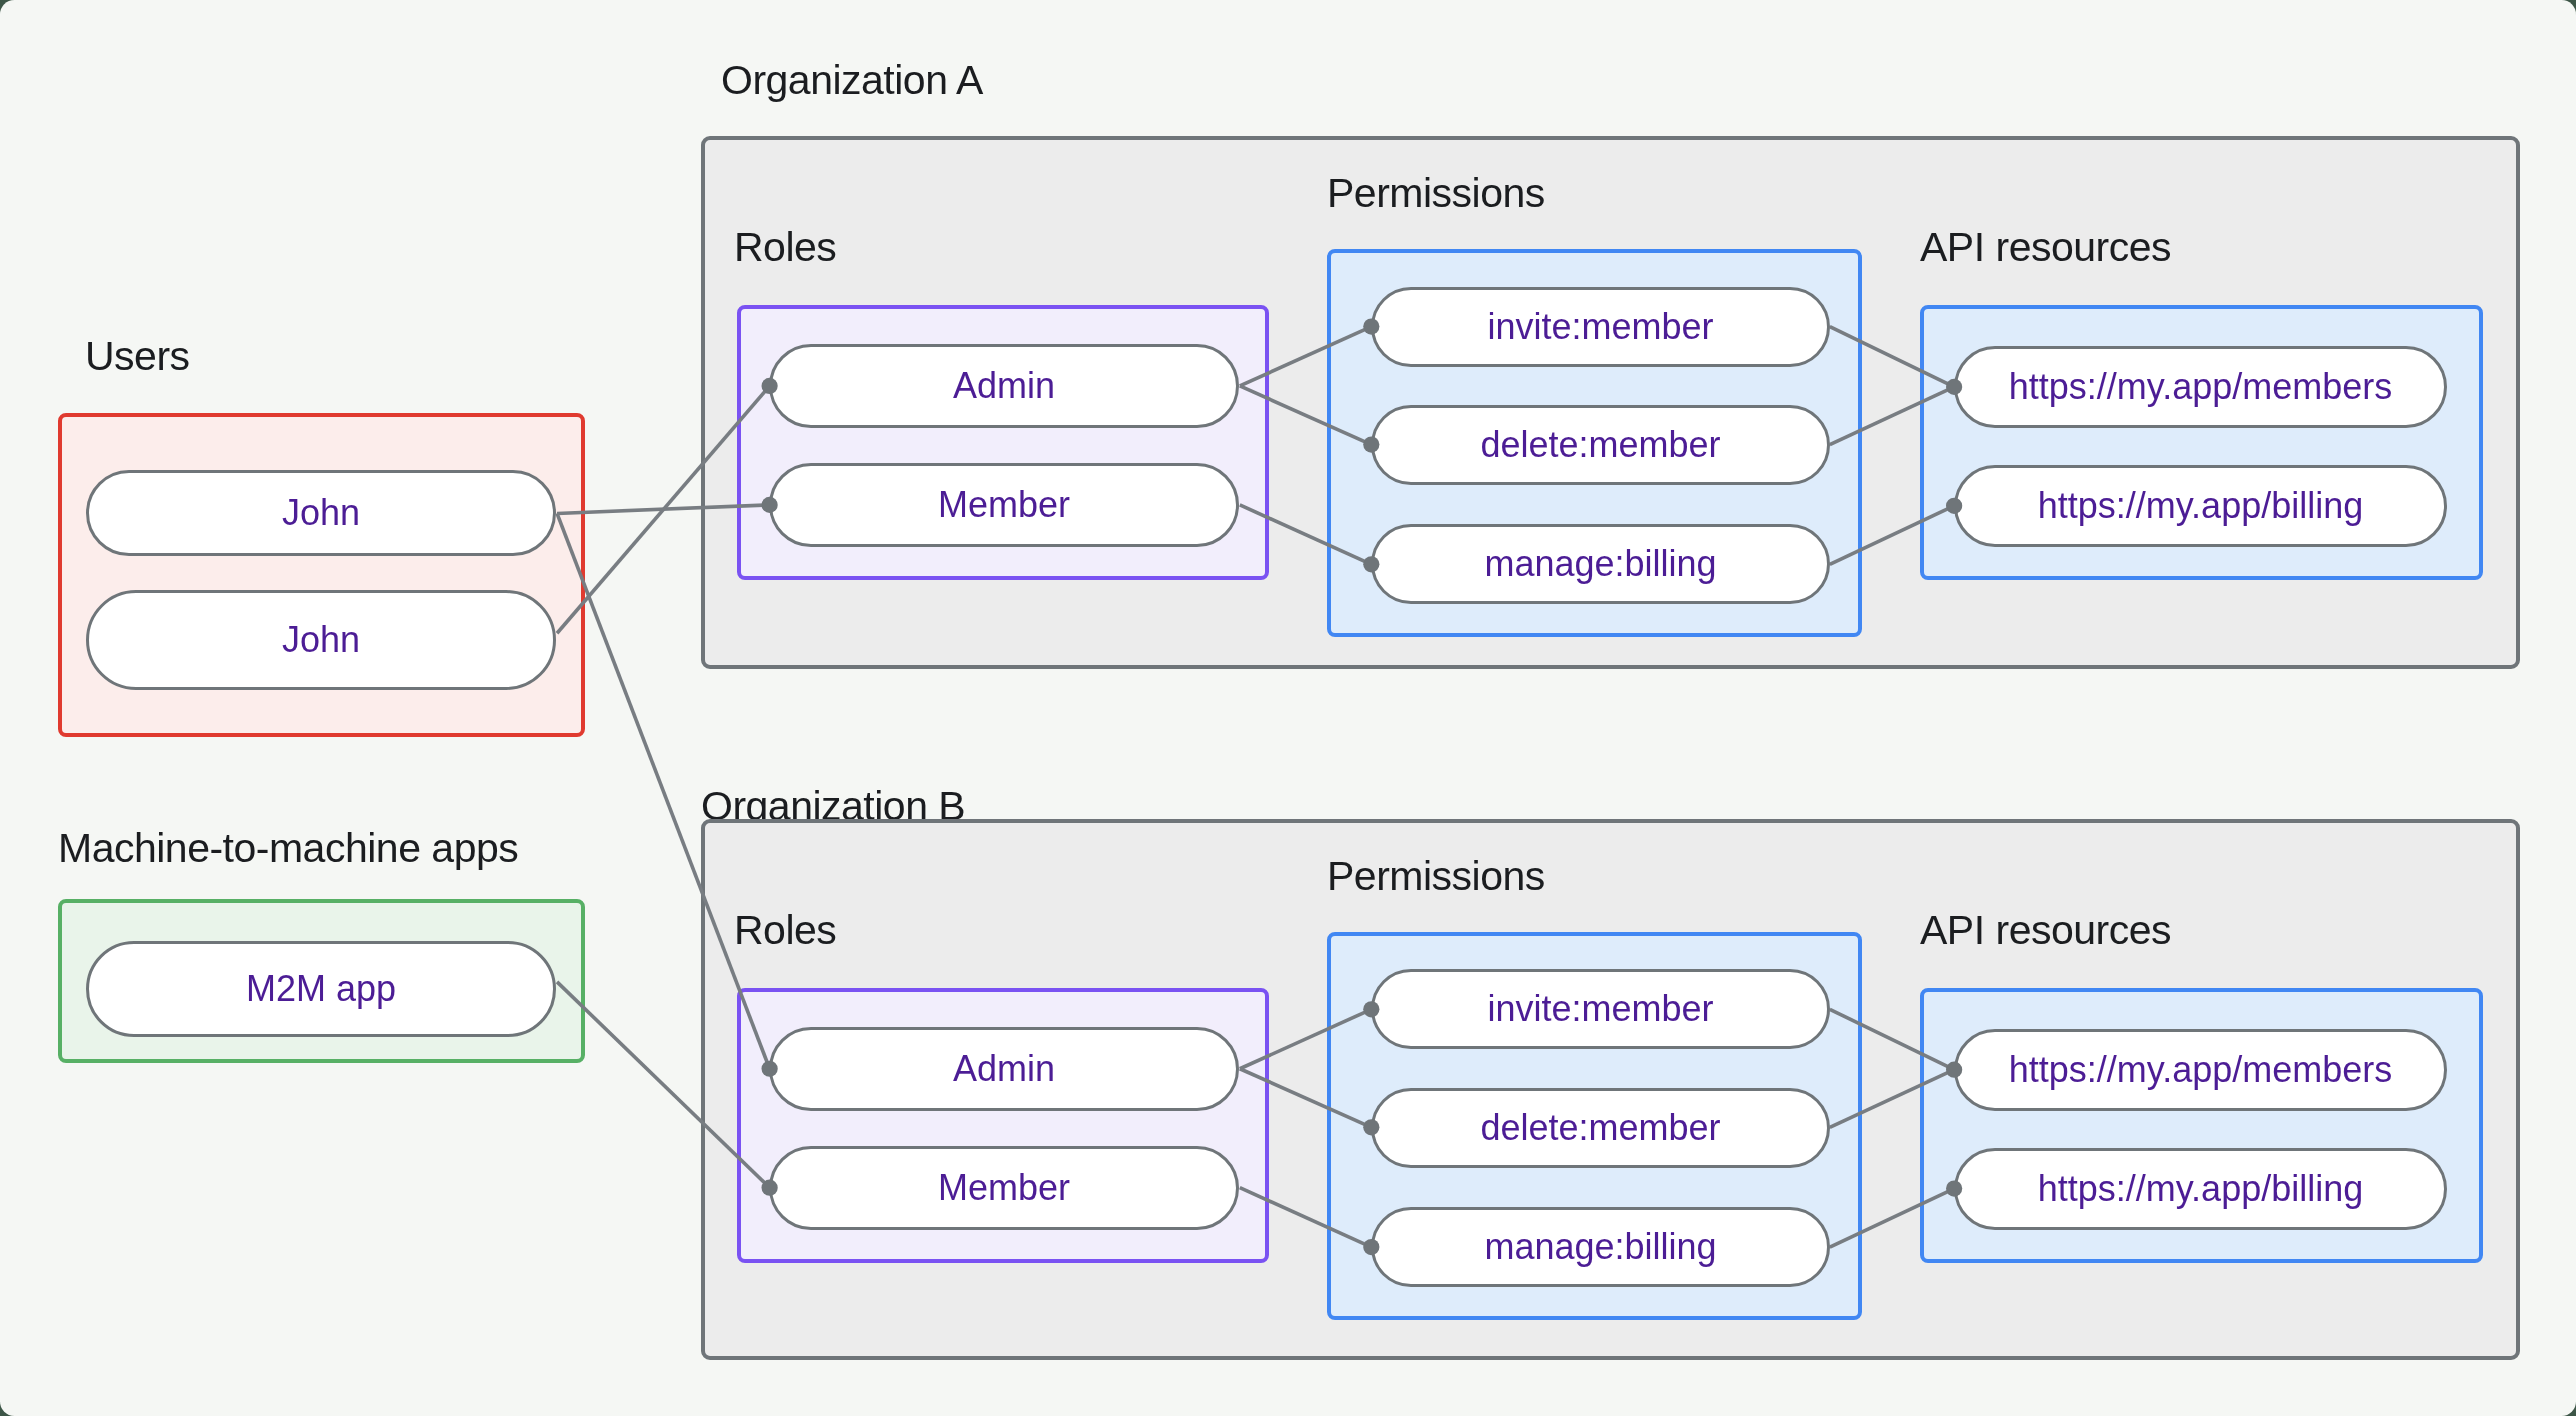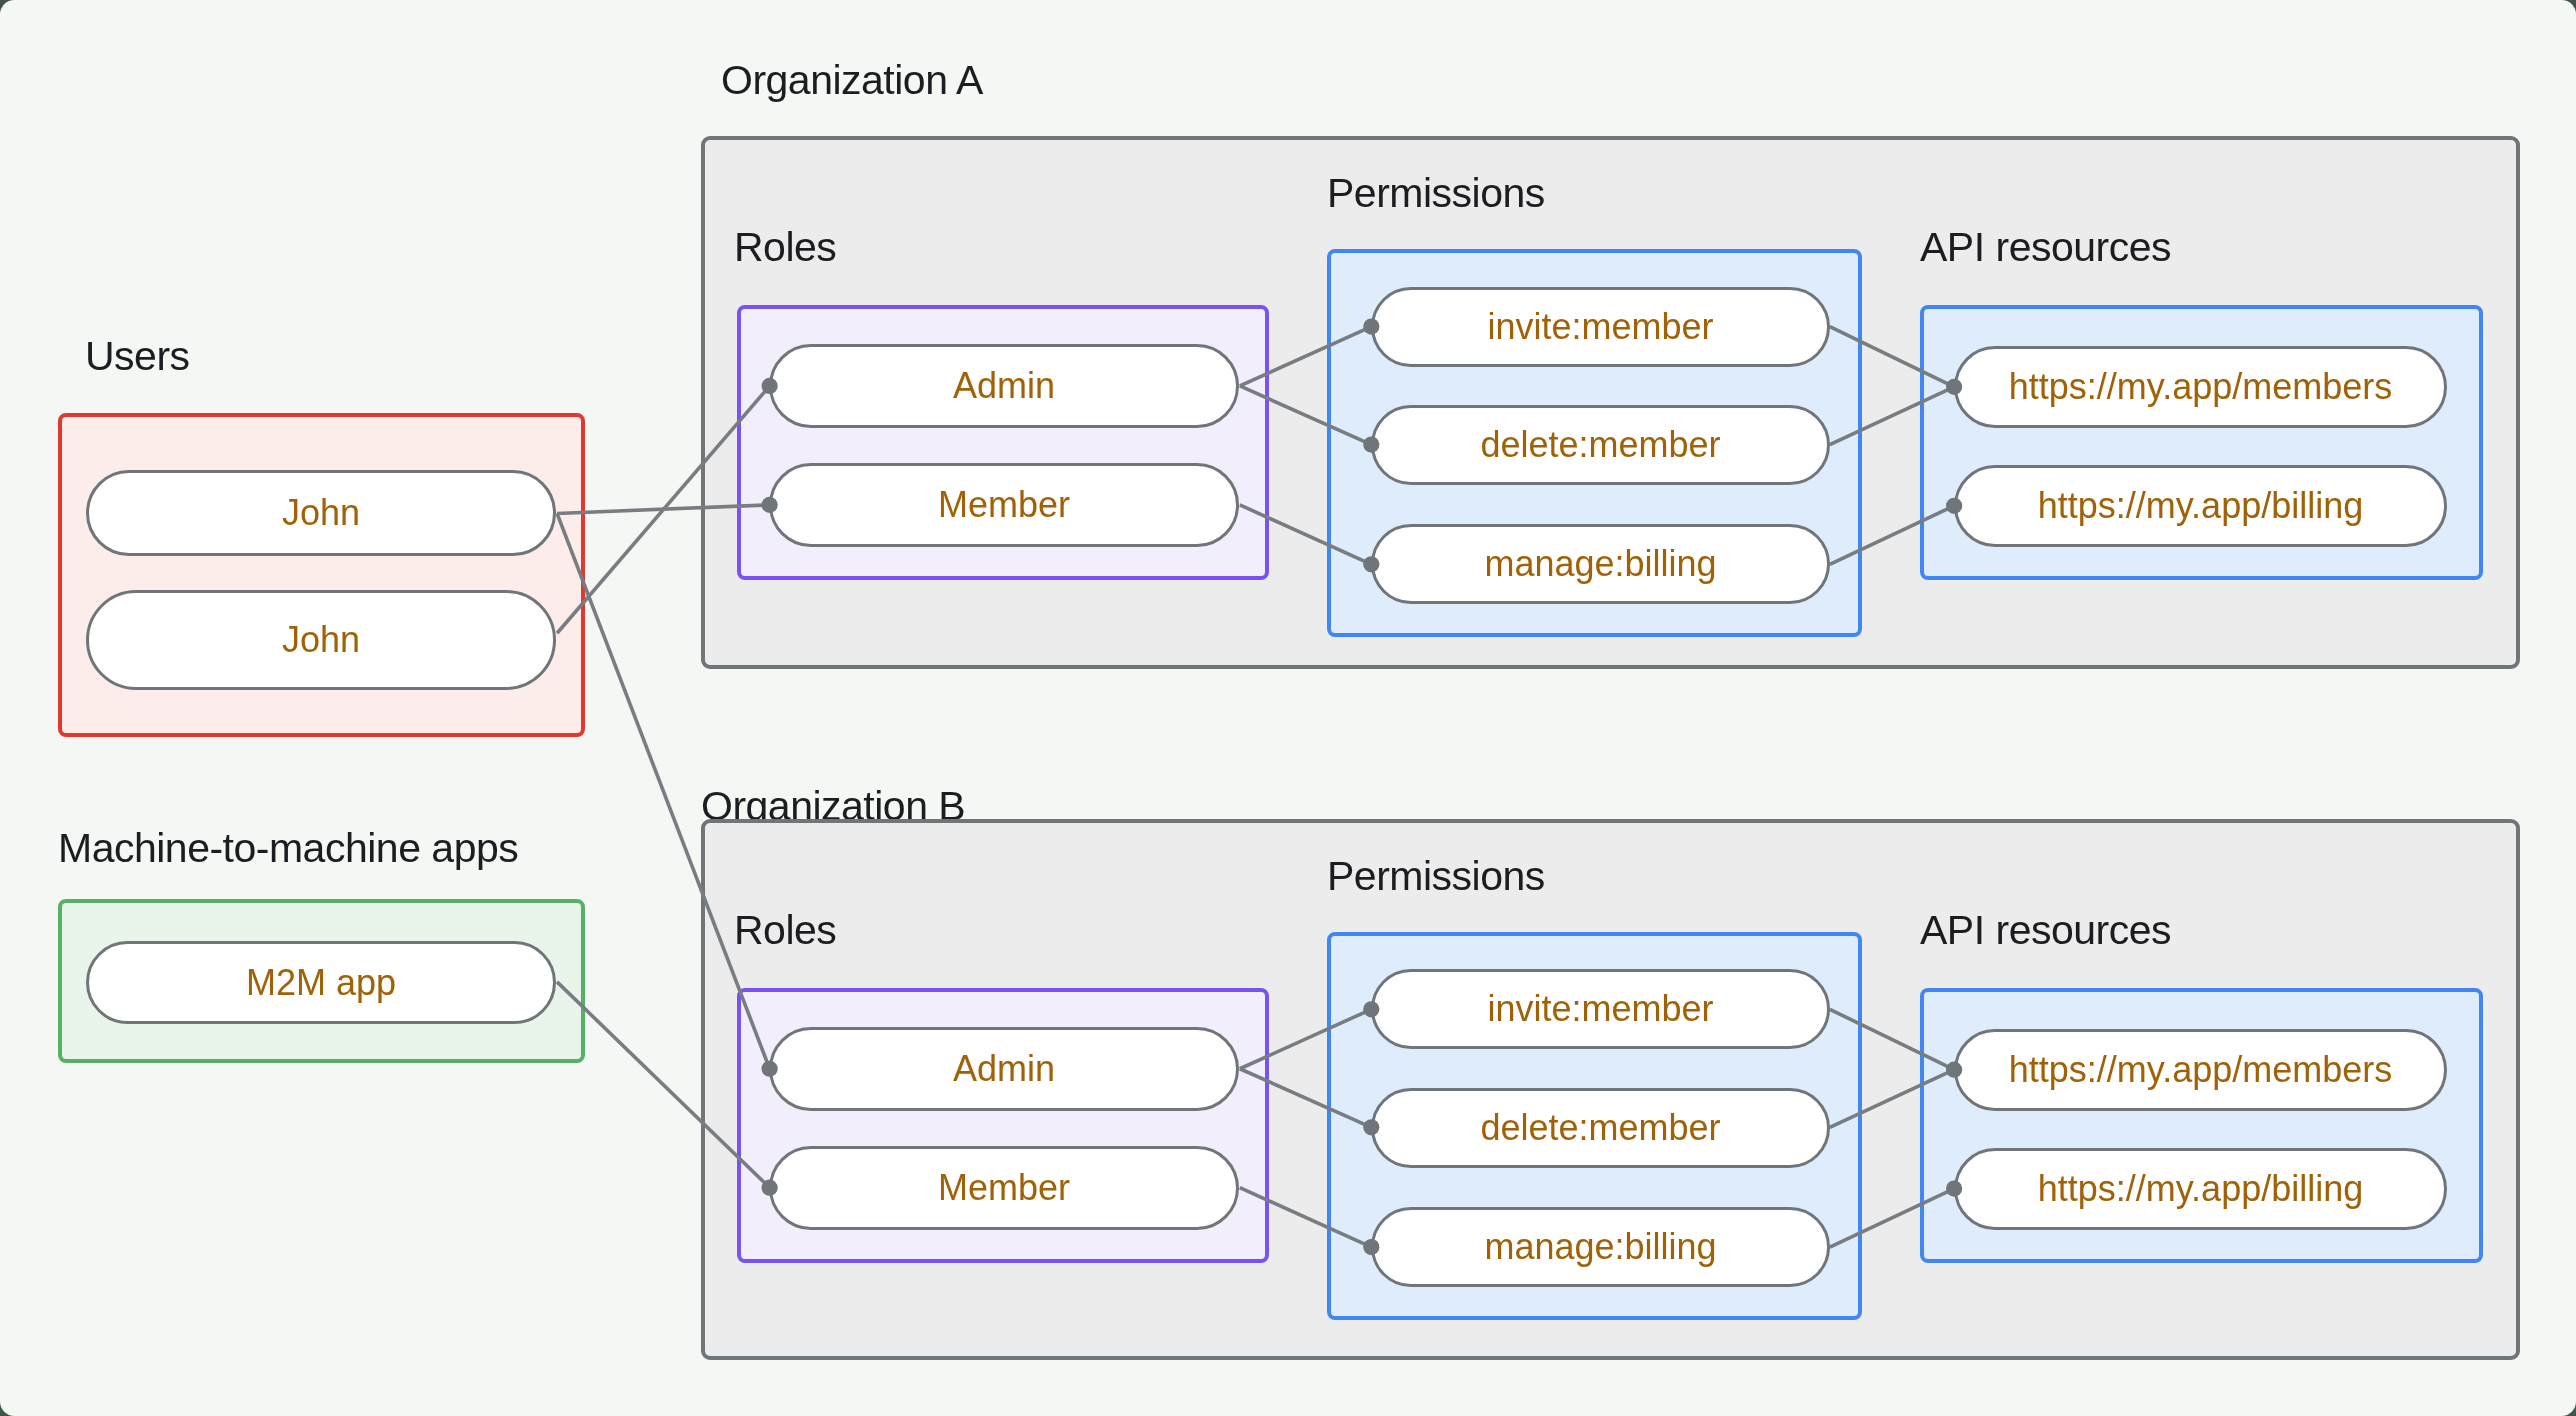--- a/index.html
+++ b/index.html
@@ -42,21 +42,21 @@
   .pill {
     position: absolute;
     background: #ffffff;
     border: 3.6px solid #6f7579;
     border-radius: 900px;
     box-sizing: border-box;
     display: flex;
     align-items: center;
     justify-content: center;
     font-size: 36px;
-    color: #a16207;
+    color: #4c1d95;
     white-space: nowrap;
   }
   #wires {
     position: absolute; left: 0; top: 0;
     pointer-events: none;
   }
 </style>
 </head>
 <body>
 
@@ -65,21 +65,21 @@
       <div class="section-label" style="left: 701px; top: 56px; margin-left: 20px;">Organization A</div>
       <div class="org-box" style="left: 701px; top: 136px; width: 1819px; height: 533px;"></div>
       <div class="section-label" style="left: 701px; top: 782px;">Organization B</div>
       <div class="org-box" style="left: 701px; top: 819px; width: 1819px; height: 541px;"></div>
       <div class="section-label" style="left: 58px; top: 332px; margin-left: 27px;">Users</div>
       <div class="group-box" style="left: 58px; top: 413px; width: 527px; height: 324px; border-color: rgb(224, 58, 47); background: rgb(252, 237, 235);"></div>
       <div class="pill" style="left: 86px; top: 470px; width: 470px; height: 86px;">John</div>
       <div class="pill" style="left: 86px; top: 590px; width: 470px; height: 100px;">John</div>
       <div class="section-label" style="left: 58px; top: 824px;">Machine-to-machine apps</div>
       <div class="group-box" style="left: 58px; top: 899px; width: 527px; height: 164px; border-color: rgb(87, 176, 101); background: rgb(233, 244, 234);"></div>
-      <div class="pill" style="left: 86px; top: 941px; width: 470px; height: 83px; text-align: center;">M2M app</div>
+      <div class="pill" style="left: 86px; top: 941px; width: 470px; height: 96px; text-align: center;">M2M app</div>
       <div class="section-label" style="left: 734px; top: 223px;">Roles</div>
       <div class="group-box" style="left: 737px; top: 305px; width: 532px; height: 275px; border-color: rgb(122, 82, 242); background: rgb(242, 238, 252);"></div>
       <div class="pill" style="left: 769px; top: 344px; width: 470px; height: 84px;">Admin</div>
       <div class="pill" style="left: 769px; top: 463px; width: 470px; height: 84px;">Member</div>
       <div class="section-label" style="left: 1327px; top: 169px;">Permissions</div>
       <div class="group-box" style="left: 1327px; top: 249px; width: 535px; height: 388px; border-color: rgb(65, 135, 243); background: rgb(222, 236, 251);"></div>
       <div class="pill" style="left: 1371px; top: 287px; width: 459px; height: 80px;">invite:member</div>
       <div class="pill" style="left: 1371px; top: 405px; width: 459px; height: 80px;">delete:member</div>
       <div class="pill" style="left: 1371px; top: 524px; width: 459px; height: 80px;">manage:billing</div>
       <div class="section-label" style="left: 1920px; top: 223px;">API resources</div>

